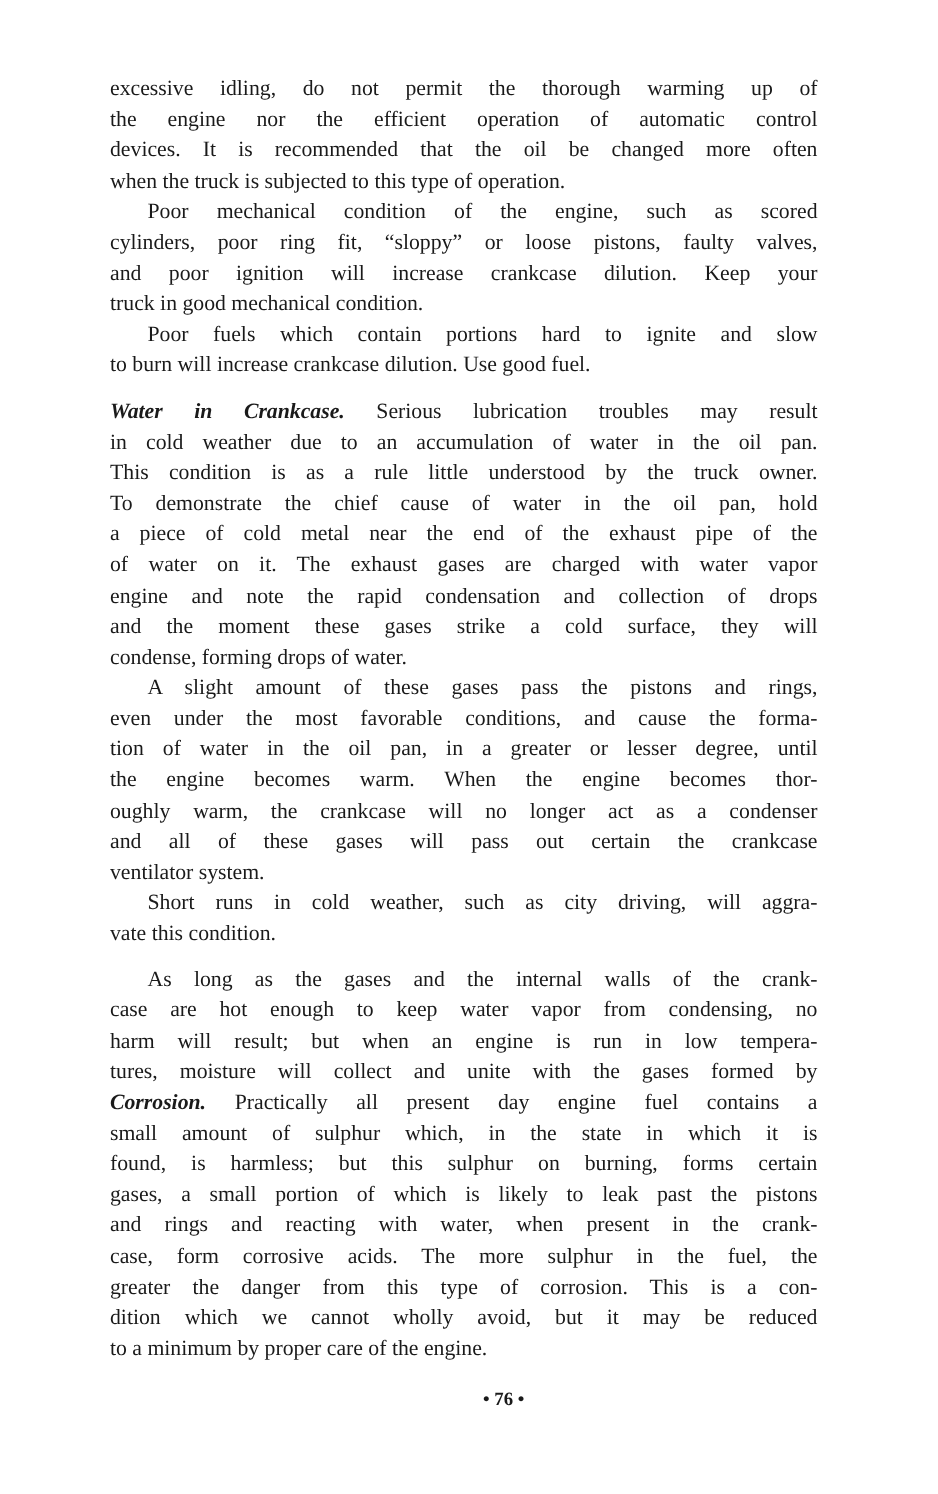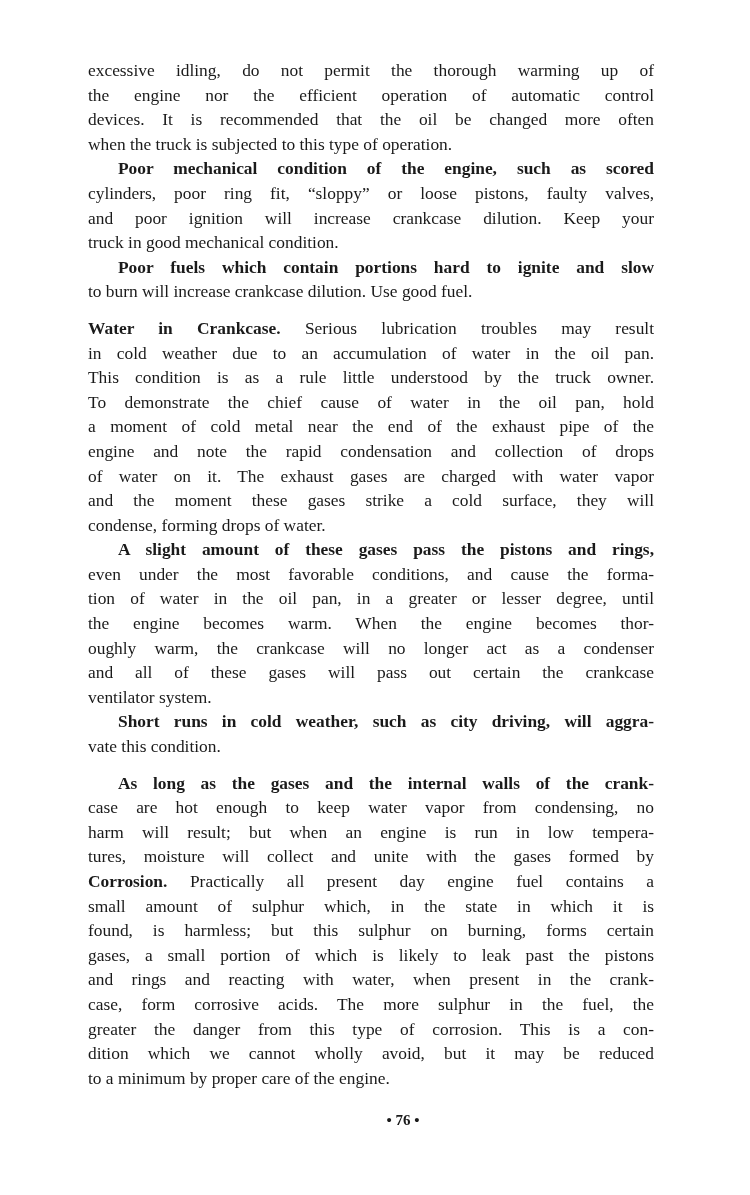--- a/index.html
+++ b/index.html
@@ -29,27 +29,27 @@
       font-size: 17.4px;
       white-space: nowrap;
       text-align: justify;
       text-align-last: justify;
     }
     .line.last {
       text-align-last: left;
     }
     .line.indent {
       padding-left: 30px;
-      font-weight: bold;
     }
     .gap {
       height: 12px;
     }
     .head {
       font-weight: bold;
+      font-style: italic;
     }
     .page-number {
       position: absolute;
       top: 1112px;
       left: 0;
       width: 750px;
       text-align: center;
       font-size: 15px;
       font-weight: bold;
       font-family: "Liberation Serif", serif;
@@ -81,23 +81,23 @@
     <span class="line last">to burn will increase crankcase dilution. Use good fuel.</span>
   </div>
 
   <div class="gap"></div>
 
   <div>
     <span class="line"><b class="head">Water in Crankcase.</b><span> Serious lubrication troubles may result</span></span>
     <span class="line">in cold weather due to an accumulation of water in the oil pan.</span>
     <span class="line">This condition is as a rule little understood by the truck owner.</span>
     <span class="line">To demonstrate the chief cause of water in the oil pan, hold</span>
-    <span class="line">a moment of cold metal near the end of the exhaust pipe of the</span>
+    <span class="line">a piece of cold metal near the end of the exhaust pipe of the</span>
+    <span class="line">of water on it. The exhaust gases are charged with water vapor</span>
     <span class="line">engine and note the rapid condensation and collection of drops</span>
-    <span class="line">of water on it. The exhaust gases are charged with water vapor</span>
     <span class="line">and the moment these gases strike a cold surface, they will</span>
     <span class="line last">condense, forming drops of water.</span>
   </div>
 
   <div>
     <span class="line indent">A slight amount of these gases pass the pistons and rings,</span>
     <span class="line">even under the most favorable conditions, and cause the forma-</span>
     <span class="line">tion of water in the oil pan, in a greater or lesser degree, until</span>
     <span class="line">the engine becomes warm. When the engine becomes thor-</span>
     <span class="line">oughly warm, the crankcase will no longer act as a condenser</span>

